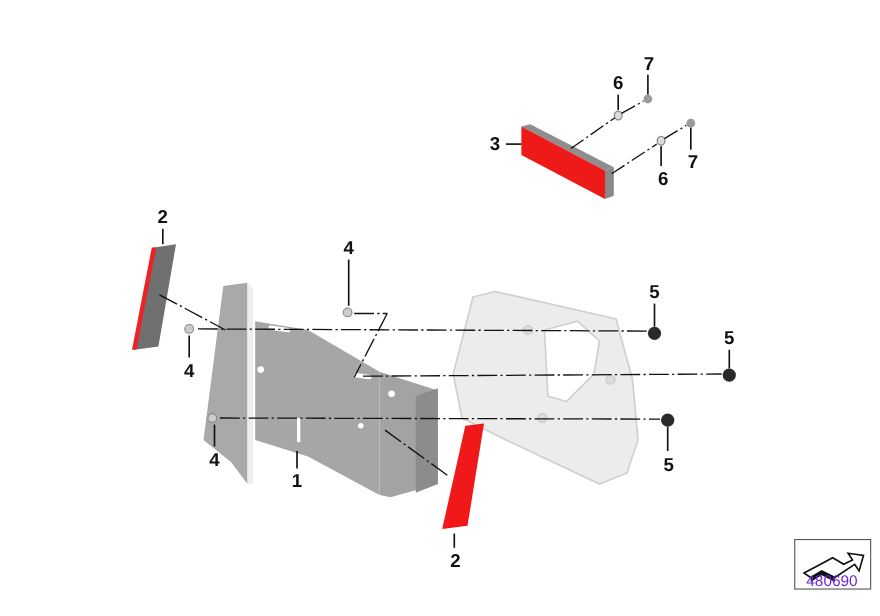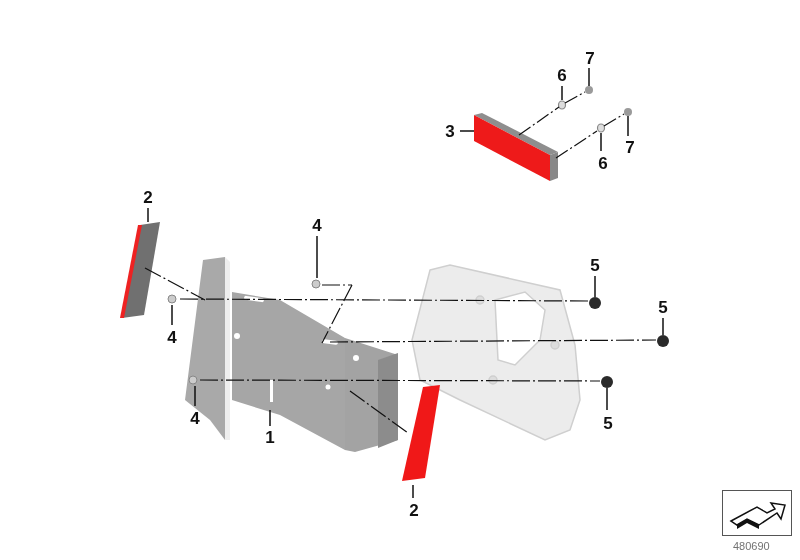--- a/index.html
+++ b/index.html
@@ -1,19 +1,19 @@
 <!DOCTYPE html>
 <html><head>
 <meta charset="utf-8">
 <style>
   html, body { margin:0; padding:0; background:#ffffff; }
   body { width:800px; height:560px; position:relative; overflow:hidden; font-family:"Liberation Sans", sans-serif; }
   #diagram { position:absolute; left:0; top:0; width:800px; height:560px; }
   .callout { position:absolute; font-family:"Liberation Sans", sans-serif; font-weight:bold; font-size:17px; color:#111; line-height:1; transform:translate(-50%,-50%); cursor:pointer; }
-  .diagram-id { position:absolute; left:733px; top:540px; font-size:11px; color:#737373; font-family:"Liberation Sans", sans-serif; }
+  .diagram-id { position:absolute; left:733px; top:520px; font-size:14px; color:#6d28d9; font-family:"Liberation Sans", sans-serif; }
   .nav-box { position:absolute; left:722px; top:490px; width:70px; height:46px; border:1px solid #555; background:#fff; box-sizing:border-box; cursor:pointer; }
 </style>
 </head>
 <body>
 
 <svg id="diagram" viewBox="0 0 800 560" xmlns="http://www.w3.org/2000/svg">
 
   <g>
     <polygon points="474,115 482,113 558,152 550,155" fill="#8e8e8e"></polygon>
     <polygon points="550,155 558,152 558,178 550,181" fill="#888"></polygon>

